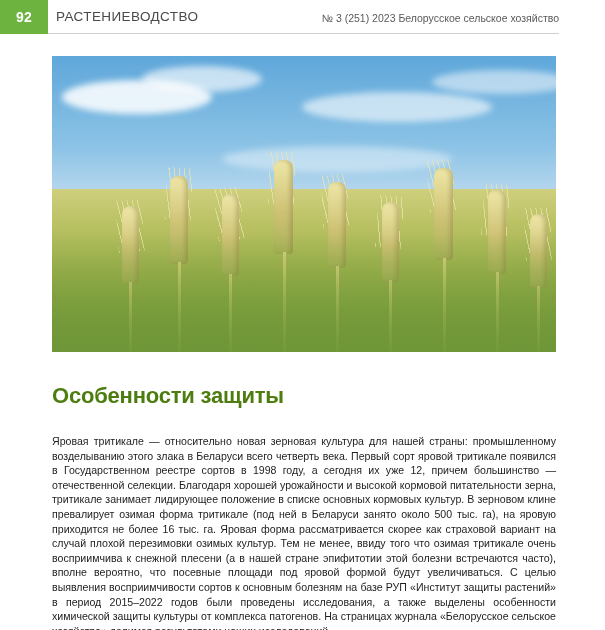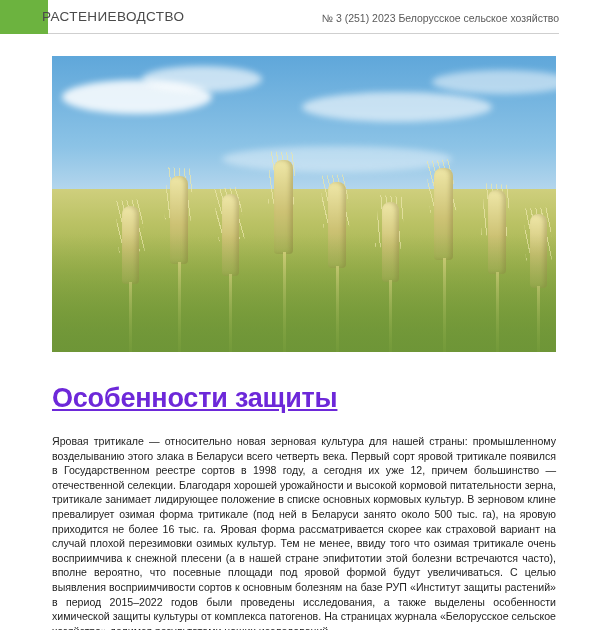--- a/index.html
+++ b/index.html
@@ -44,21 +44,21 @@
     height: 34px;
     line-height: 34px;
     text-align: center;
     color: #ffffff;
     font-size: 14px;
     font-weight: bold;
     letter-spacing: 0.2px;
   }
   .section-title {
     position: absolute;
-    left: 42px;
+    left: 56px;
     top: 9px;
     font-size: 13.5px;
     color: #4a4a4a;
     letter-spacing: 0.4px;
     font-weight: normal;
   }
   .issue-info {
     position: absolute;
     right: 46px;
     top: 12px;
@@ -141,26 +141,25 @@
       repeating-linear-gradient(80deg, rgba(235,230,170,0.75) 0 1px, rgba(255,255,255,0) 1px 5px);
   }
   .ear-group { position: absolute; }
 
   
   .headline {
     position: absolute;
     left: 52px;
     top: 365px;
     width: 500px;
-    color: #6d28d9;
-    font-size: 27px;
+    color: #4d7c0f;
+    font-size: 22px;
     font-weight: bold;
     line-height: 31px;
     letter-spacing: -0.2px;
-    text-decoration: underline;
   }
   .headline .l2 { display: block; }
 
   
   .body-text {
     position: absolute;
     left: 52px;
     top: 434px;
     width: 504px;
     font-size: 10.6px;
@@ -173,20 +172,21 @@
     margin: 0;
   }
 </style>
 </head>
 <body>
 
 <div class="page">
 
   <div class="header">
     <div class="page-number-box"></div>
+    <div class="page-number">92</div>
     <div class="section-title">РАСТЕНИЕВОДСТВО</div>
     <div class="issue-info">№ 3 (251) 2023   Белорусское сельское хозяйство</div>
     <div class="header-rule"></div>
   </div>
 
   <div class="photo">
     <div class="sky"></div>
     <div class="cloud c1"></div>
     <div class="cloud c2"></div>
     <div class="cloud c3"></div>

